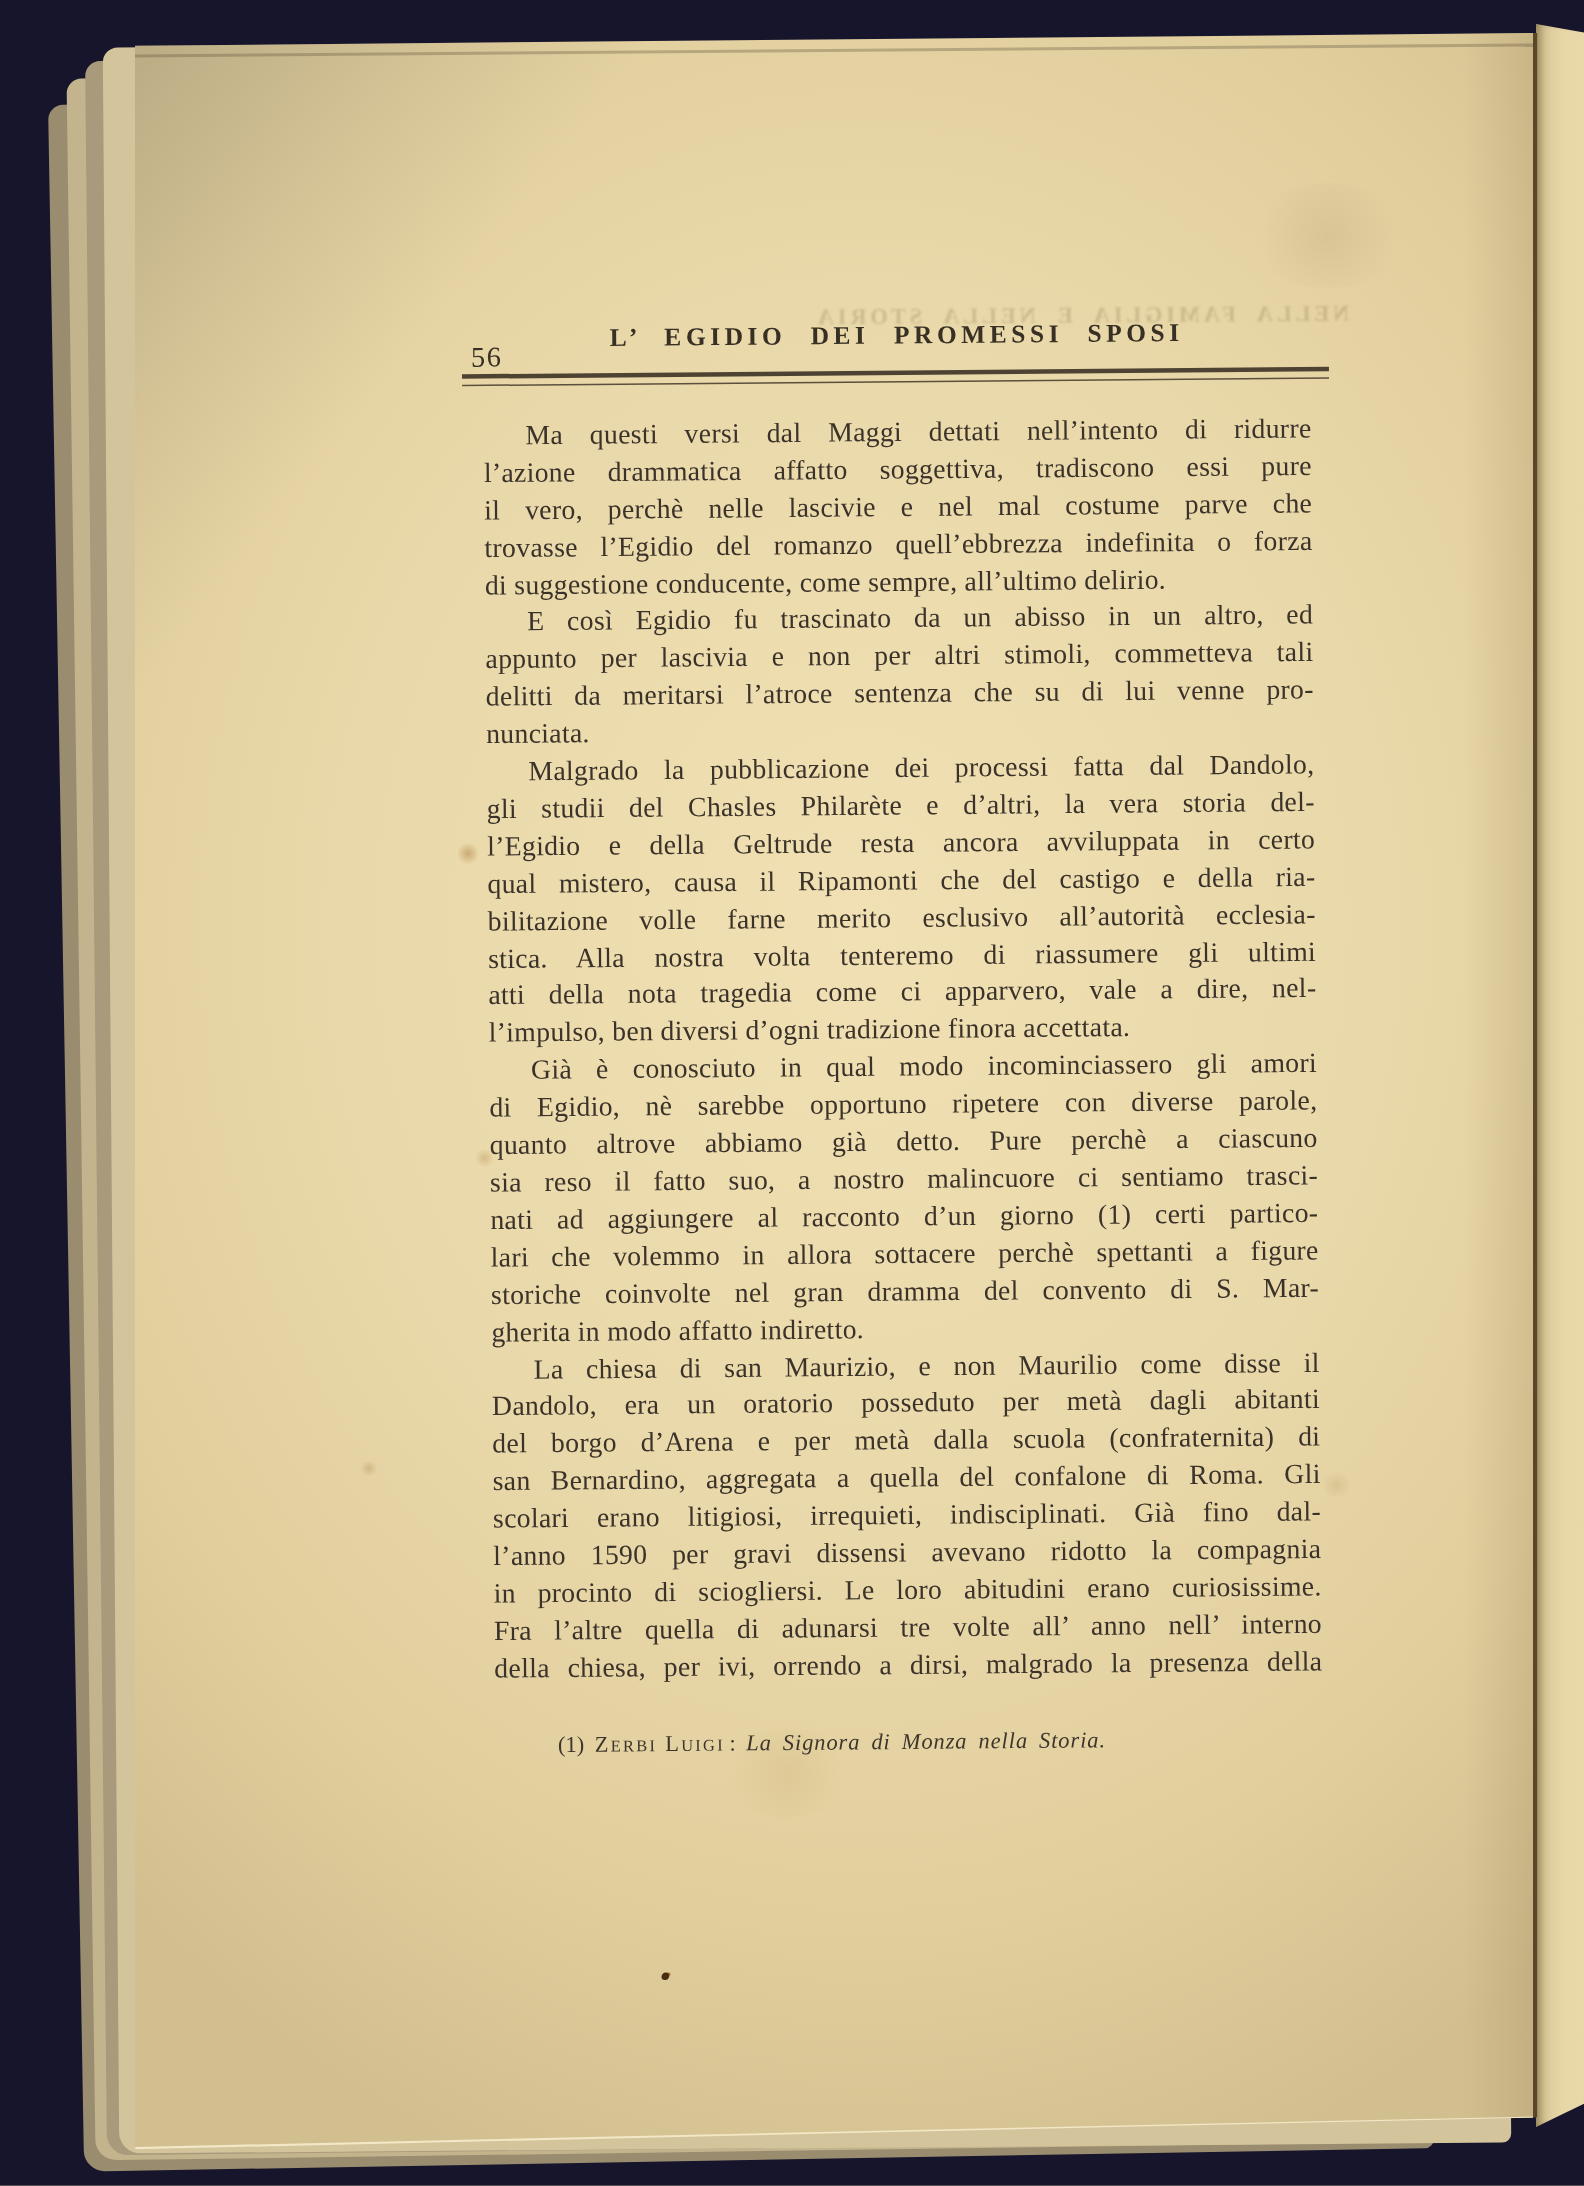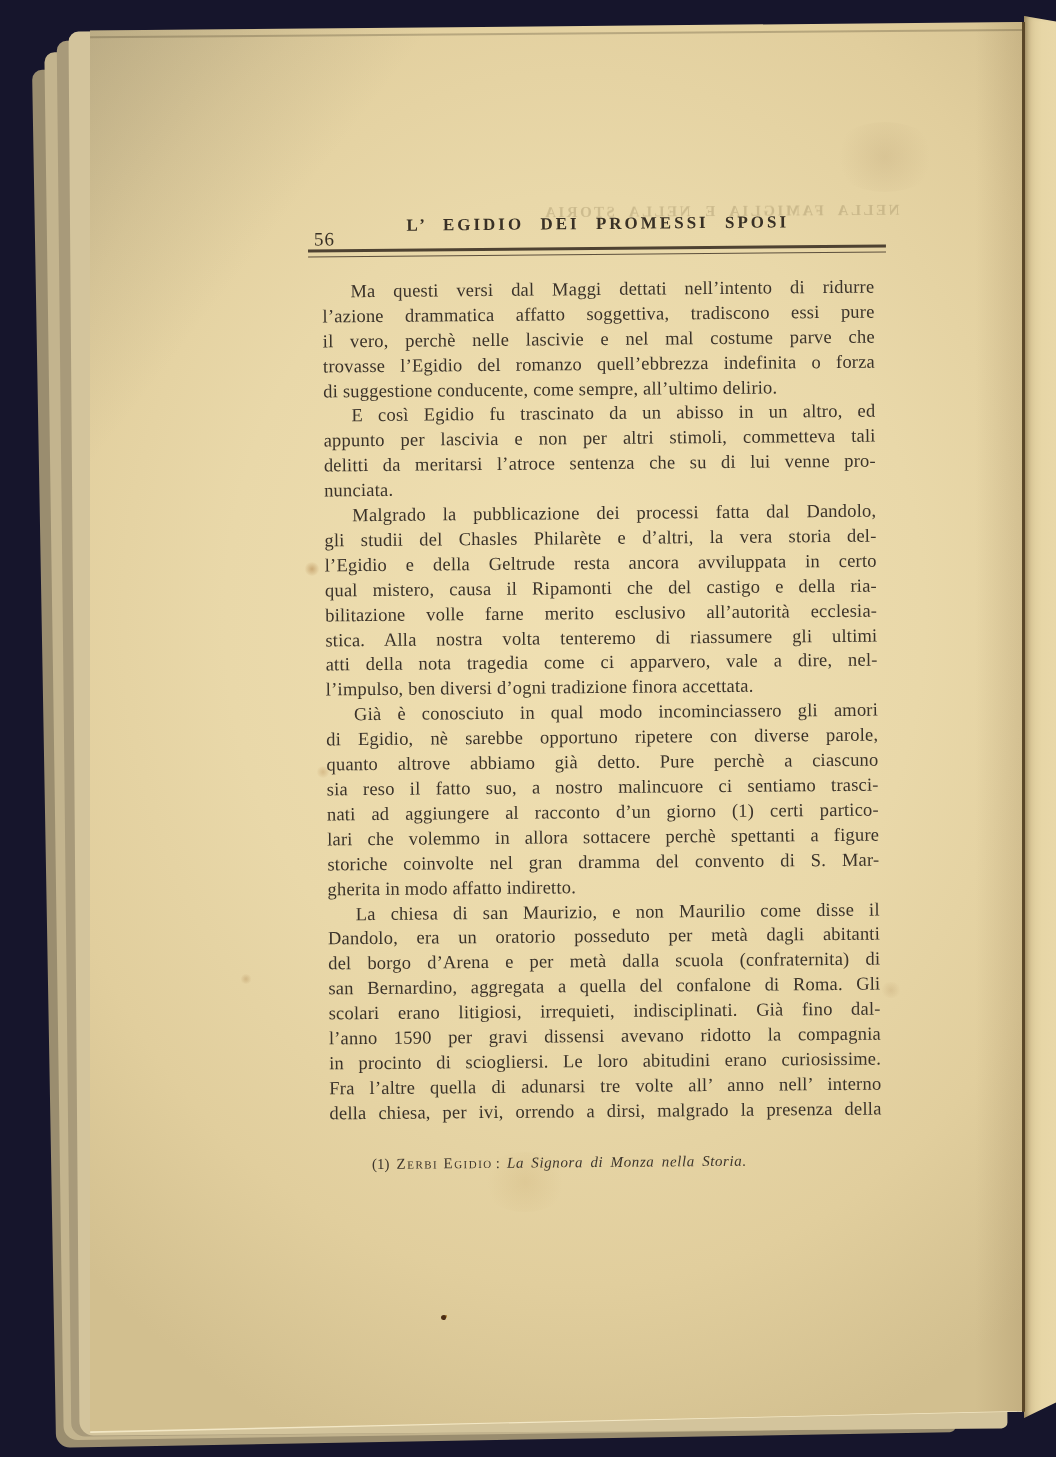--- a/index.html
+++ b/index.html
@@ -147,17 +147,17 @@
           <div class="line">del borgo d’Arena e per metà dalla scuola (confraternita) di</div>
           <div class="line">san Bernardino, aggregata a quella del confalone di Roma. Gli</div>
           <div class="line">scolari erano litigiosi, irrequieti, indisciplinati. Già fino dal-</div>
           <div class="line">l’anno 1590 per gravi dissensi avevano ridotto la compagnia</div>
           <div class="line">in procinto di sciogliersi. Le loro abitudini erano curiosissime.</div>
           <div class="line">Fra l’altre quella di adunarsi tre volte all’ anno nell’ interno</div>
           <div class="line">della chiesa, per ivi, orrendo a dirsi, malgrado la presenza della</div>
         </div>
 
       <div class="footnote">
-        <span class="fn-marker">(1)</span><span class="fn-author">Zerbi Egidio</span><span class="fn-sep">:</span><span class="fn-title">La Signora di Monza nella Storia.</span>
+        <span class="fn-marker">(1)</span><span class="fn-author">Zerbi Luigi</span><span class="fn-sep">:</span><span class="fn-title">La Signora di Monza nella Storia.</span>
       </div>
     </div>
   </div>
 </div>
 
 </body></html>

